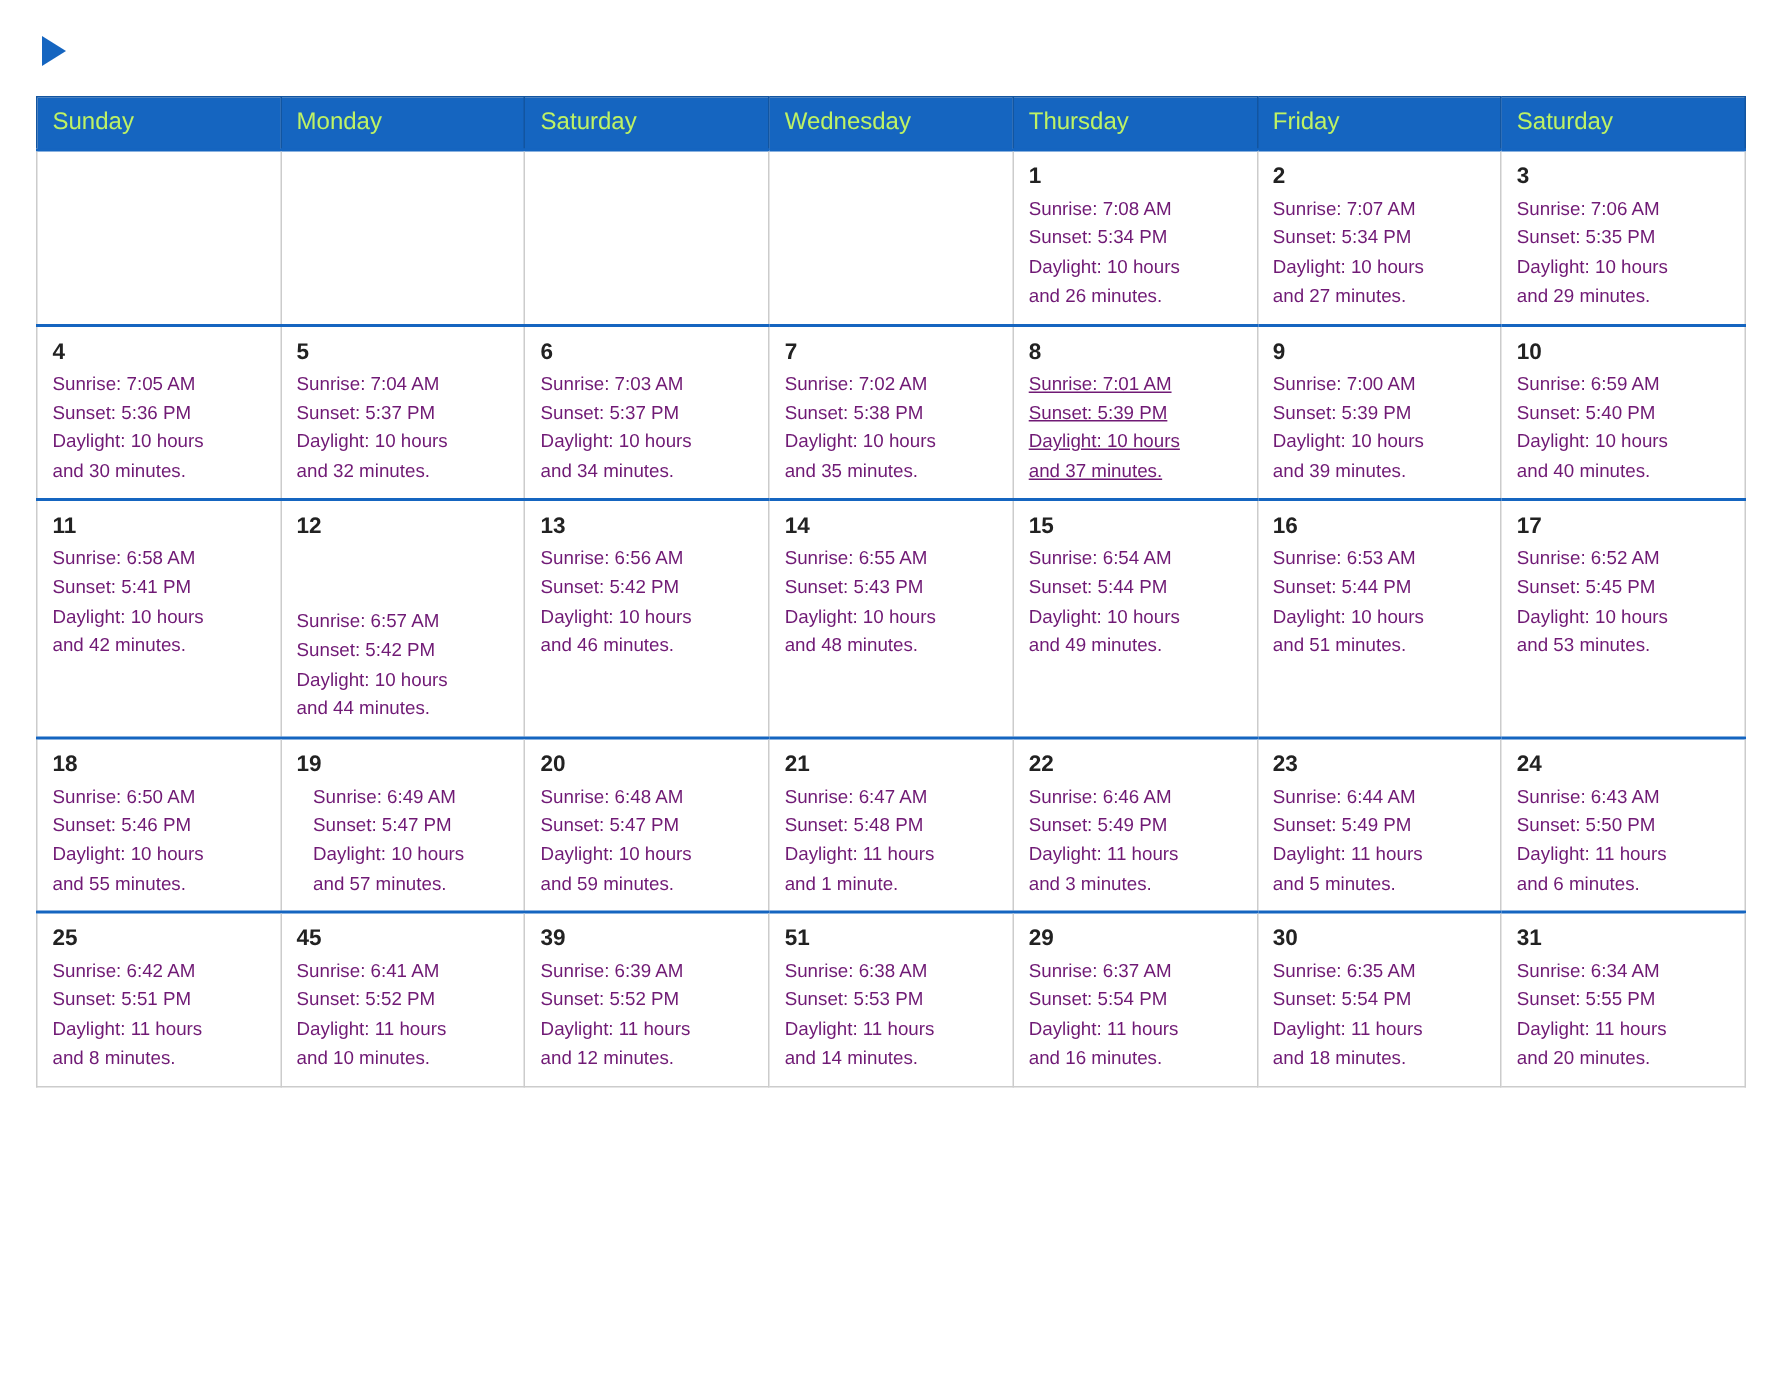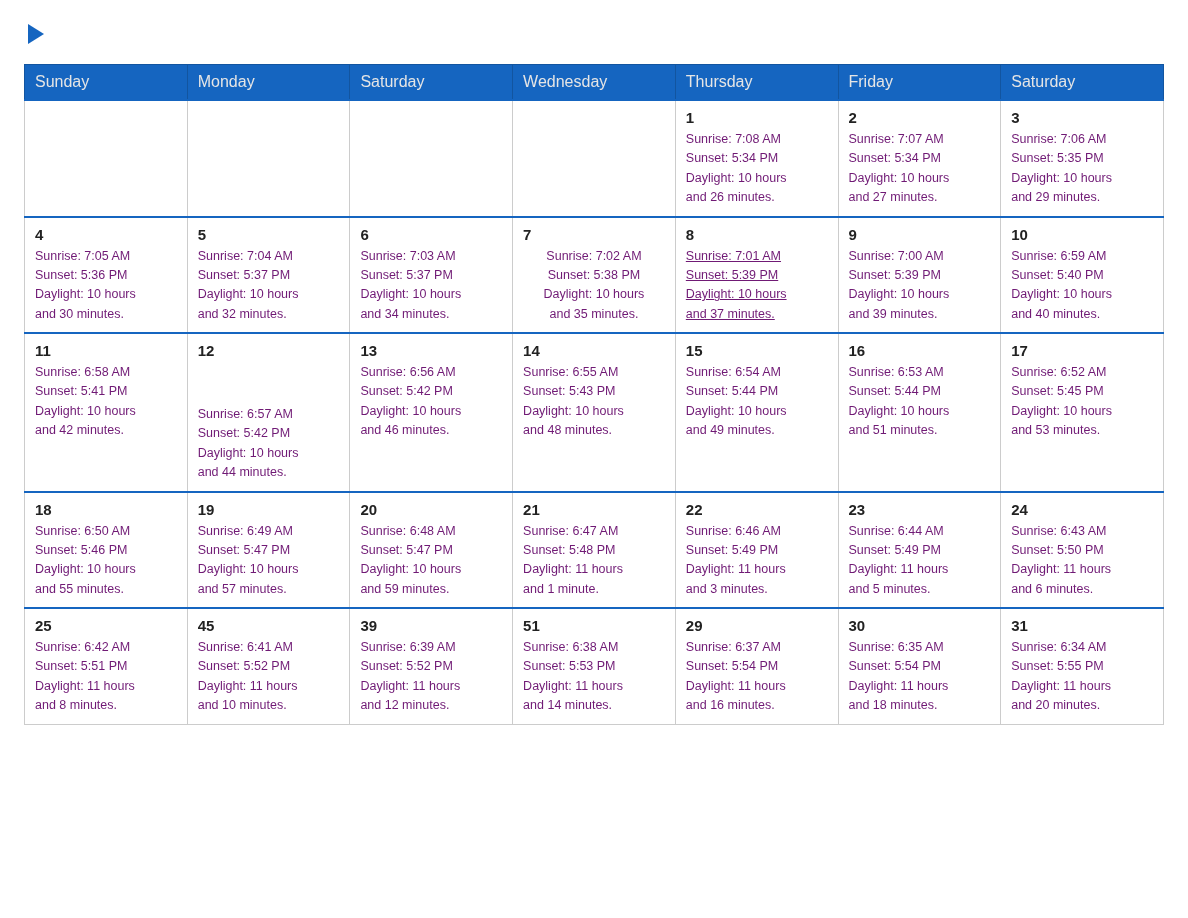--- a/index.html
+++ b/index.html
@@ -42,21 +42,21 @@
       color: #333;
       margin-top: 4px;
     }
     .calendar {
       width: 100%;
       border-collapse: collapse;
       border: 1px solid #ccc;
     }
     .calendar th {
       background: #1565c0;
-      color: #e5e5e5;
+      color: #bef264;
       font-size: 16px;
       font-weight: 500;
       padding: 8px 10px;
       text-align: left;
       border: 1px solid #1255a0;
     }
     .calendar td {
       vertical-align: top;
       padding: 8px 10px;
       border: 1px solid #ccc;
@@ -173,21 +173,21 @@
         </td>
         <td>
           <span class="day-num">6</span>
           <div class="day-info" style="white-space: pre-line;">Sunrise: 7:03 AM
 Sunset: 5:37 PM
 Daylight: 10 hours
 and 34 minutes.</div>
         </td>
         <td>
           <span class="day-num">7</span>
-          <div class="day-info" style="white-space: pre-line; text-align: center;">Sunrise: 7:02 AM
+          <div class="day-info" style="white-space: pre-line;">Sunrise: 7:02 AM
 Sunset: 5:38 PM
 Daylight: 10 hours
 and 35 minutes.</div>
         </td>
         <td>
           <span class="day-num">8</span>
           <div class="day-info" style="white-space: pre-line; text-decoration: underline;">Sunrise: 7:01 AM
 Sunset: 5:39 PM
 Daylight: 10 hours
 and 37 minutes.</div>
@@ -261,21 +261,21 @@
       <tr>
         <td>
           <span class="day-num">18</span>
           <div class="day-info" style="white-space: pre-line;">Sunrise: 6:50 AM
 Sunset: 5:46 PM
 Daylight: 10 hours
 and 55 minutes.</div>
         </td>
         <td>
           <span class="day-num">19</span>
-          <div class="day-info" style="white-space: pre-line;">Sunrise: 6:49 AM
+          <div class="day-info" style="white-space: pre-line; margin-left: 11px;">Sunrise: 6:49 AM
 Sunset: 5:47 PM
 Daylight: 10 hours
 and 57 minutes.</div>
         </td>
         <td>
           <span class="day-num">20</span>
           <div class="day-info" style="white-space: pre-line;">Sunrise: 6:48 AM
 Sunset: 5:47 PM
 Daylight: 10 hours
 and 59 minutes.</div>

